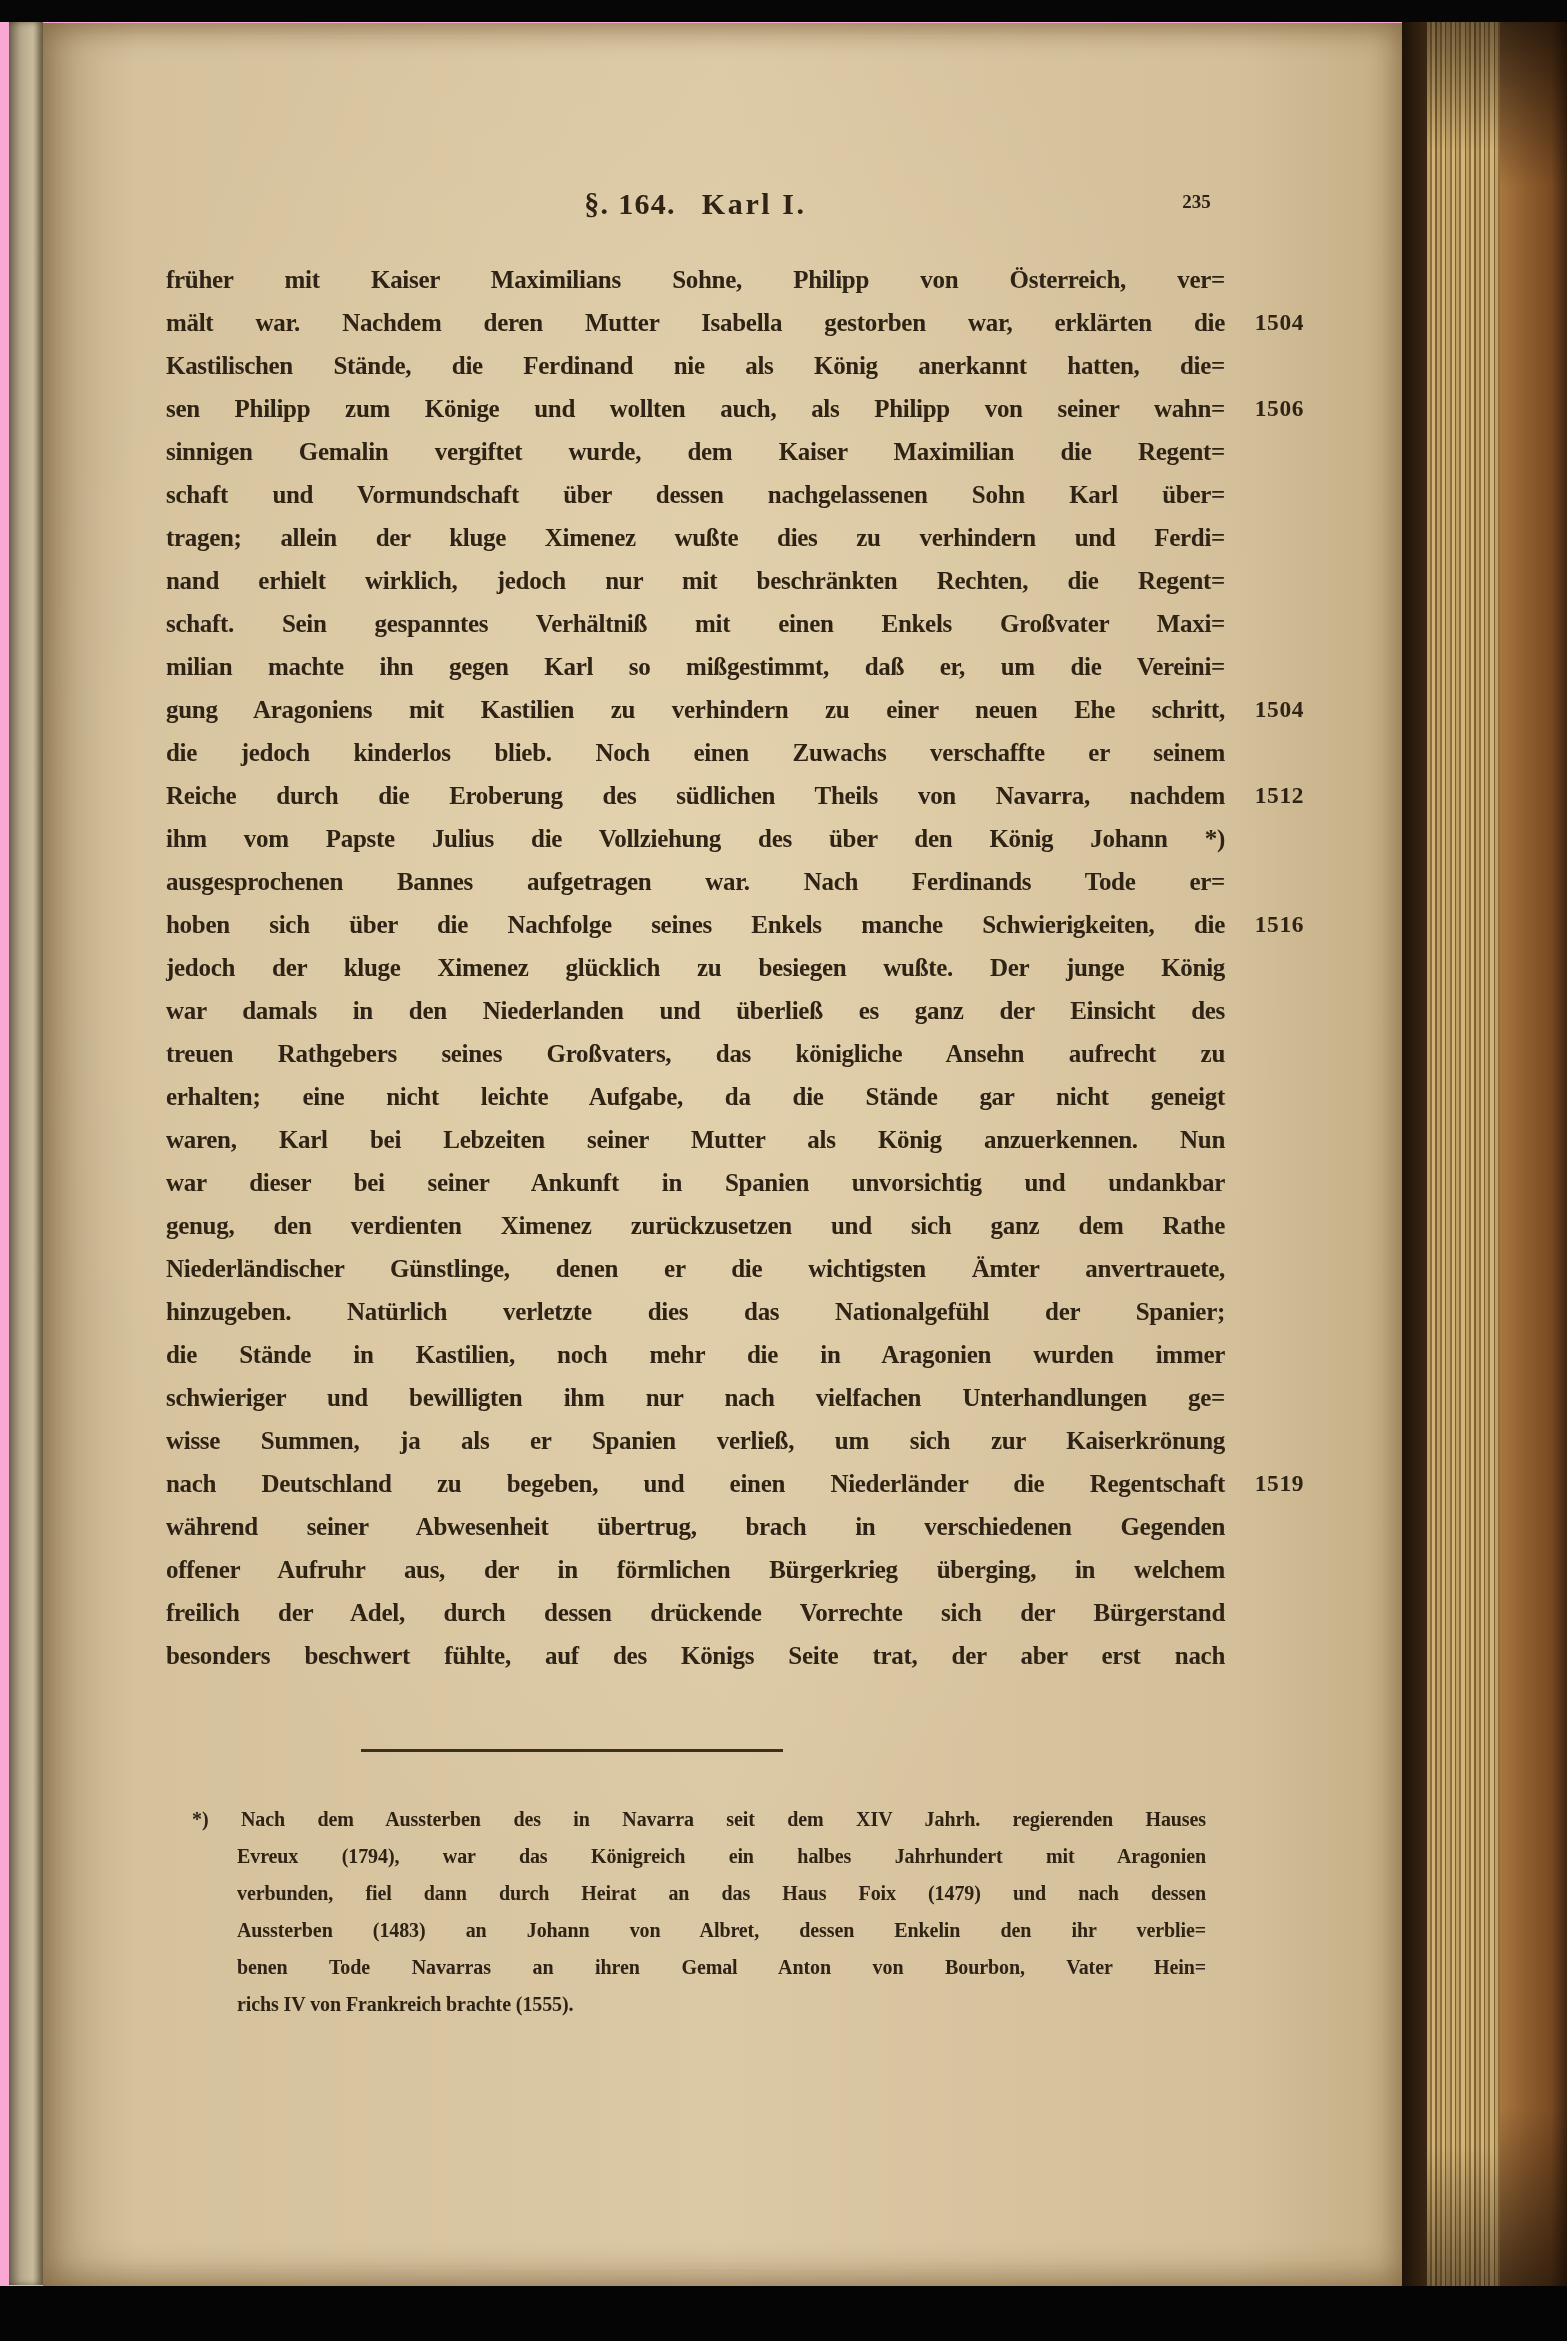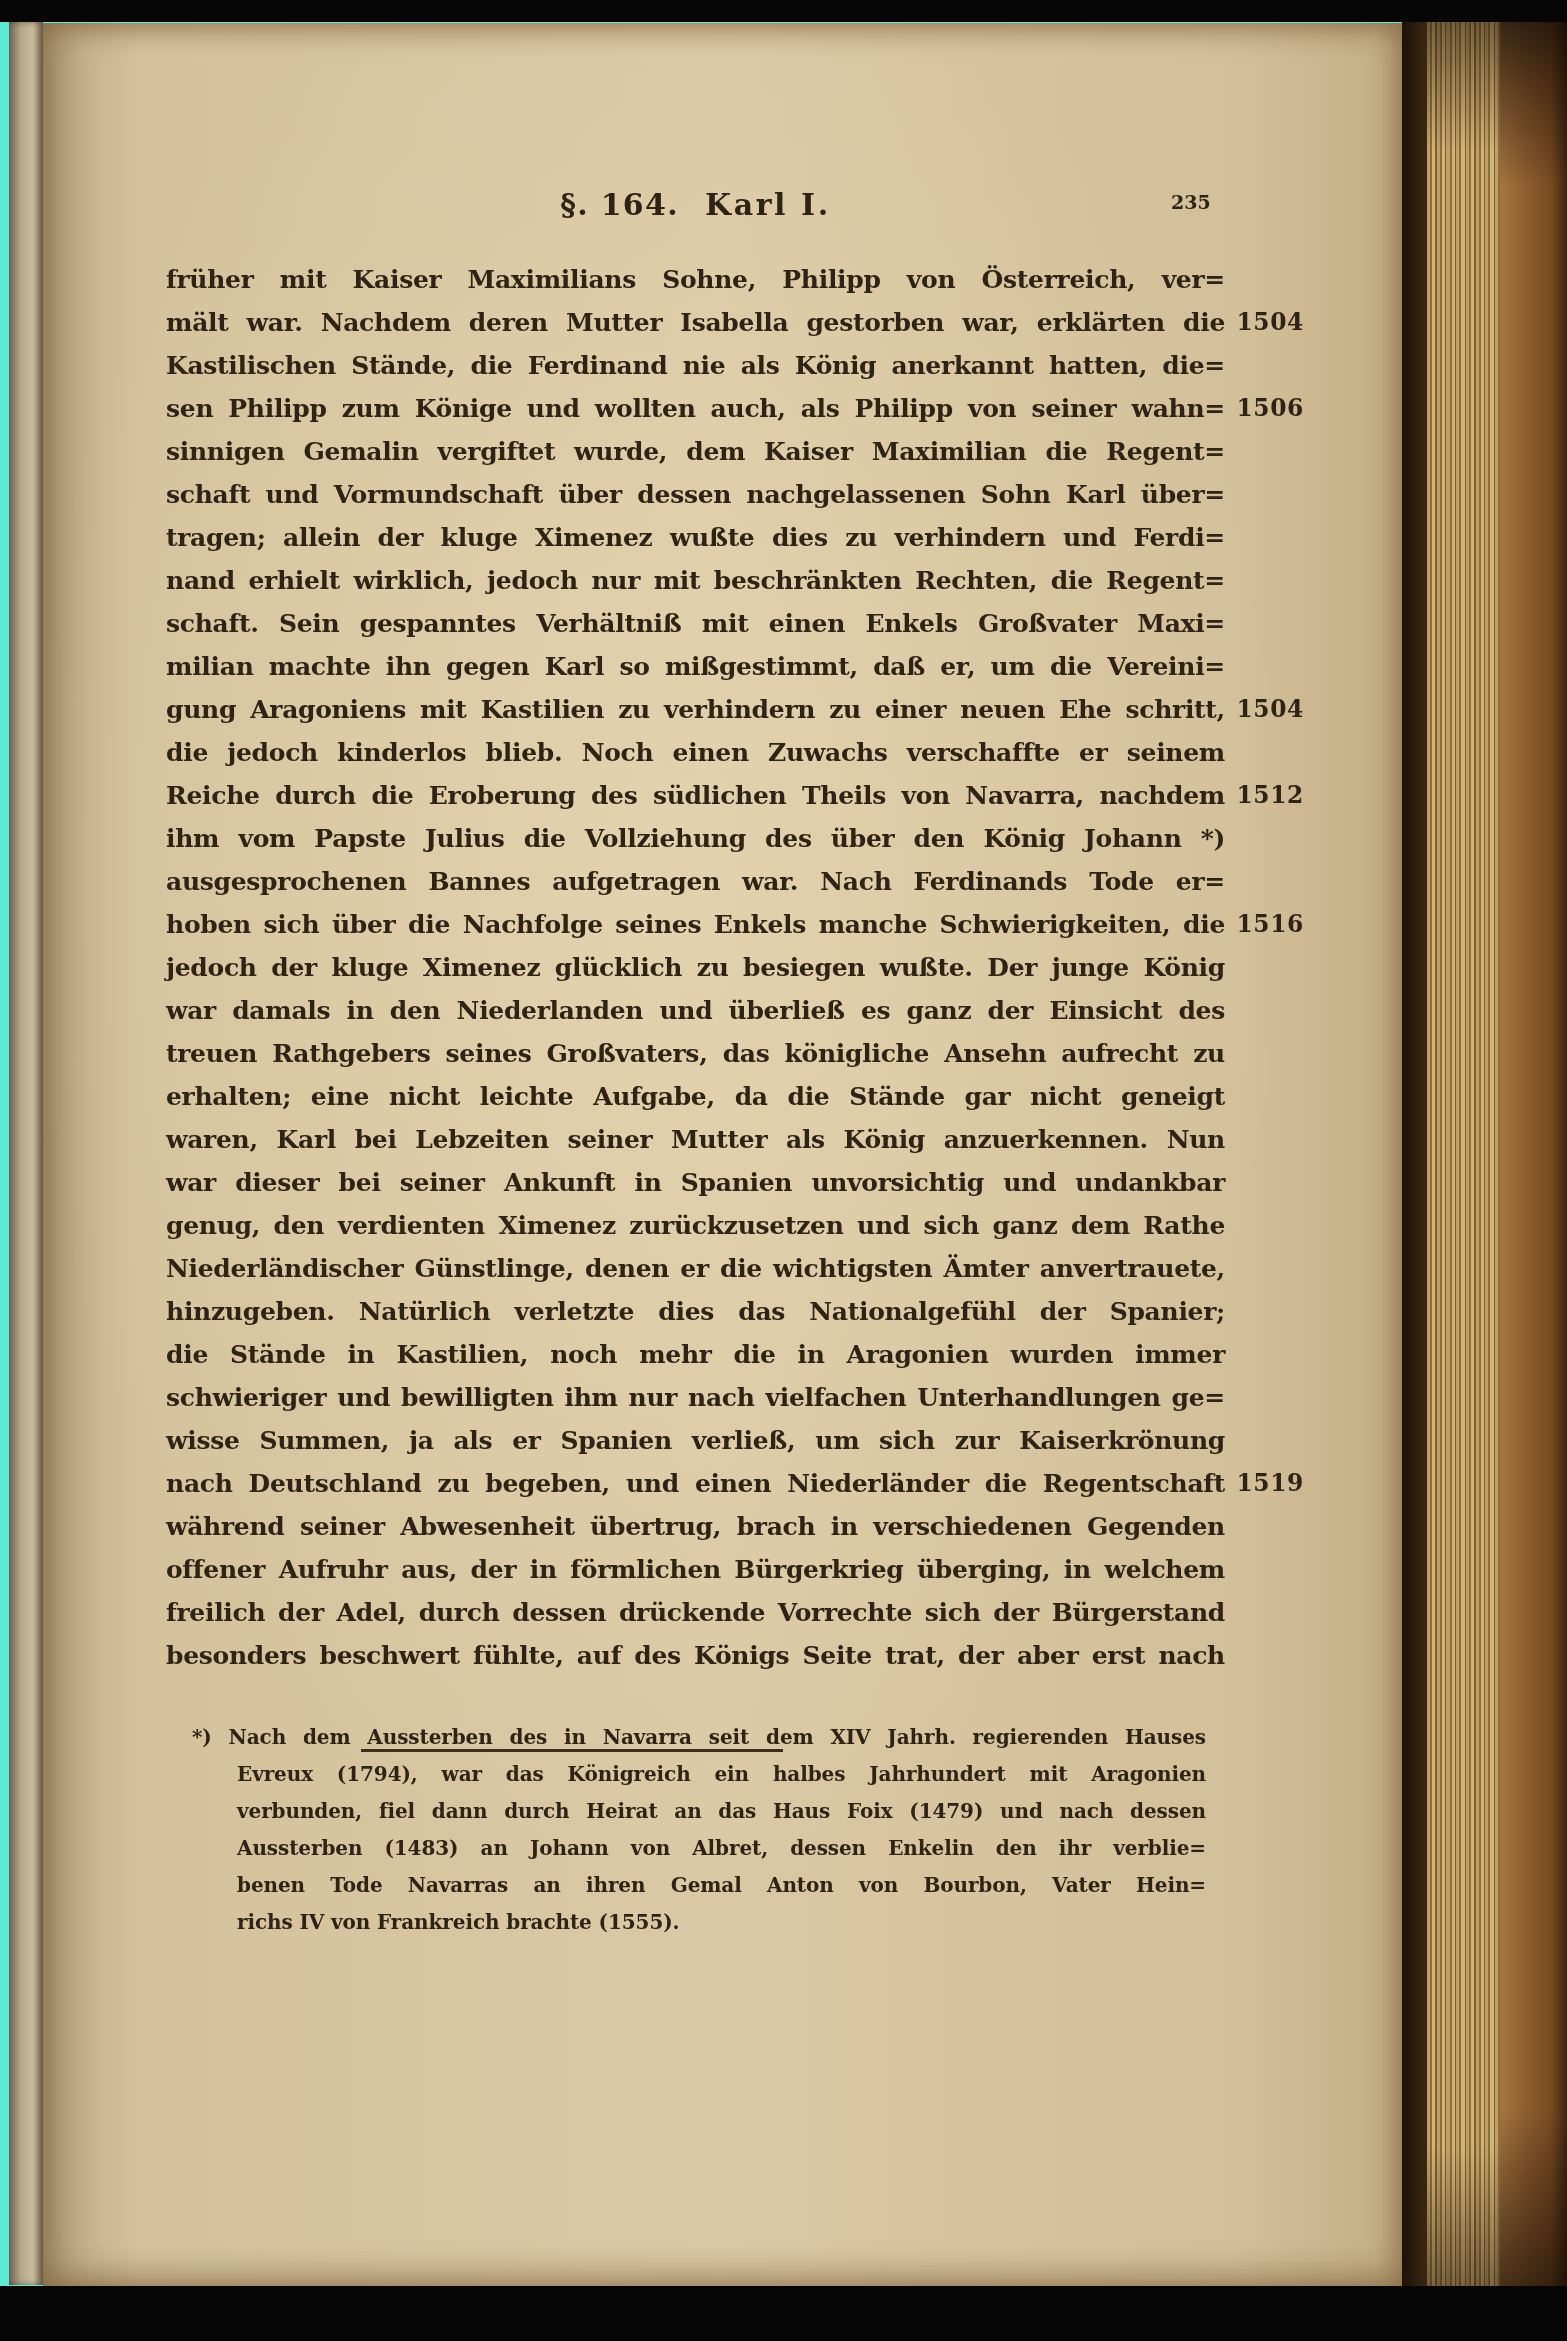--- a/index.html
+++ b/index.html
@@ -3,21 +3,21 @@
 <meta charset="utf-8">
 <style>
   html, body { margin: 0; padding: 0; }
   body {
     width: 1567px; height: 2342px;
     background: #0c0804;
     font-family: "DejaVu Serif", serif;
     position: relative;
     overflow: hidden;
   }
-  .scene { position: absolute; inset: 0; background: #5eead4; }
+  .scene { position: absolute; inset: 0; background: #f9a8d4; font-family: Liberation Serif, serif; }
 
   
   .prev-page {
     position: absolute; left: 9px; top: 22px; width: 34px; height: 2263px;
     background: linear-gradient(90deg, #6e6350 0%, #b5a88a 35%, #cabd9e 70%, #9a8c6e 100%);
     box-shadow: inset -3.9px 0 6.5px rgba(40,30,15,.5);
   }
 
   
   .page {
@@ -55,21 +55,21 @@
   .margin-year {
     position: absolute; top: 0; right: -79px;
     font-size: 23.4px; font-weight: bold; letter-spacing: 0.6px; margin-left: 34px;
   }
 
   .footnote-rule {
     position: absolute; left: 318px; top: 1726px; width: 422px; height: 2.6px;
     background: #3c2f1d;
   }
 
-  .footnote { position: absolute; left: 149px; top: 1696px; width: 1014px; }
+  .footnote { position: absolute; left: 149px; top: 1778px; width: 1014px; }
   .fn-line {
     font-size: 20px; font-weight: bold; letter-spacing: -0.1px;
     line-height: 37px; height: 37px;
     text-align: justify; text-align-last: justify;
     padding-left: 45px;
   }
   .fn-line.first { padding-left: 0; }
   .fn-line.last { text-align-last: left; }
 
   

